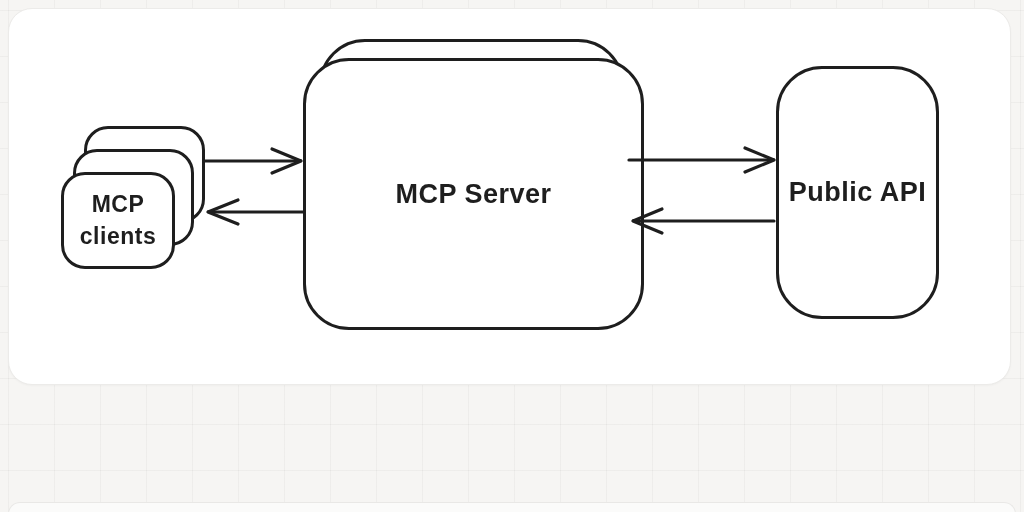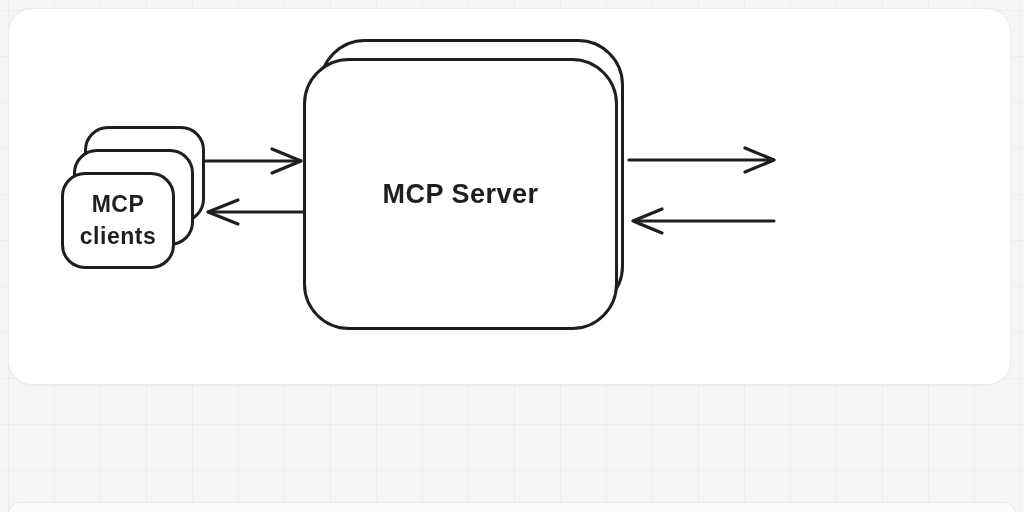--- a/index.html
+++ b/index.html
@@ -47,21 +47,21 @@
   }
 
   
   .clients-back  { left: 75px; top: 117px; width: 121px; height: 97px; border-radius: 24px; }
   .clients-mid   { left: 64px; top: 140px; width: 121px; height: 97px; border-radius: 24px; }
   .clients-front { left: 52px; top: 163px; width: 114px; height: 97px; border-radius: 24px;
                    font-size: 23px; line-height: 1.35; }
 
   
   .server-back  { left: 310px; top: 30px; width: 305px; height: 273px; border-radius: 46px; }
-  .server-front { left: 294px; top: 49px; width: 315px; height: 272px; border-radius: 46px;
+  .server-front { left: 294px; top: 49px; width: 341px; height: 272px; border-radius: 46px;
                   font-size: 27px; }
 
   
   .api-box { left: 767px; top: 57px; width: 163px; height: 253px; border-radius: 46px;
              font-size: 27px; }
 
   .arrows {
     position: absolute;
     left: 0; top: 0;
     width: 1003px; height: 377px;
@@ -117,20 +117,23 @@
     <div class="box clients-front hand">
       <span>MCP
 clients</span>
     </div>
 
     <div class="box server-back"></div>
     <div class="box server-front hand">
       <span>MCP Server</span>
     </div>
 
+    <div class="box api-box hand">
+      <span>Public API</span>
+    </div>
 
     <svg class="arrows" viewBox="0 0 1003 377" xmlns="http://www.w3.org/2000/svg">
       <g>
         <path d="M195,152 L289,152"></path>
         <path d="M292,152 L263,140 M292,152 L263,164"></path>
       </g>
       <g>
         <path d="M294,203 L202,203"></path>
         <path d="M199,203 L229,191 M199,203 L229,215"></path>
       </g>

